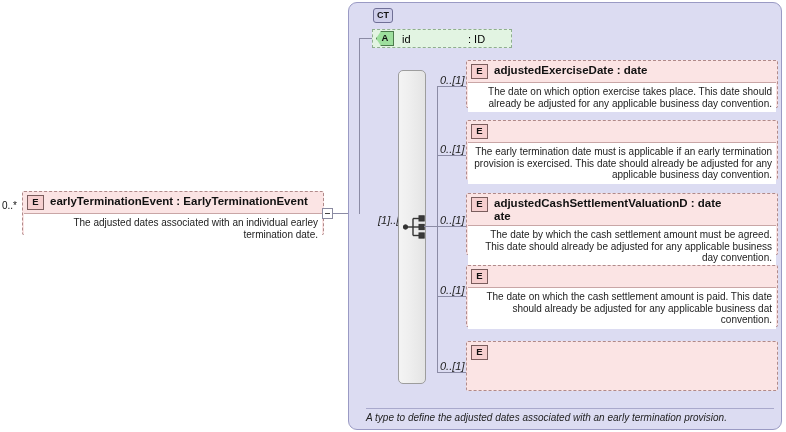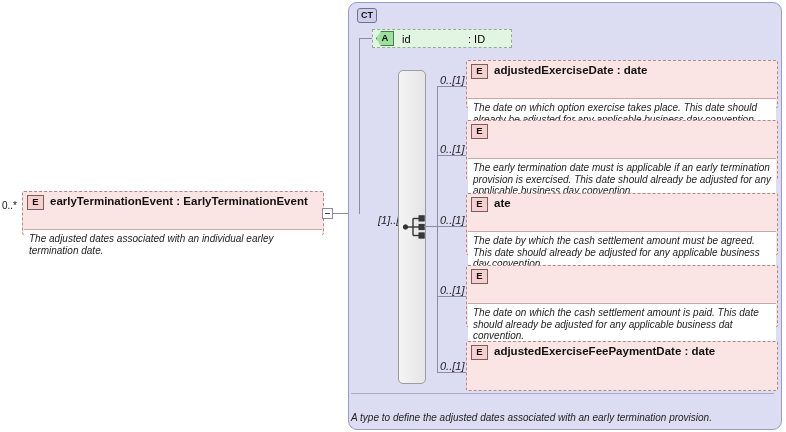--- a/index.html
+++ b/index.html
@@ -25,26 +25,26 @@
   .elem .hdr{
     display:flex;align-items:flex-start;
     padding:3px 5px 3px 4px;
     font-weight:bold;font-size:11.5px;
     line-height:12.5px;
     color:#111;
   }
   .elem .body{
     background:#fff;
     border-top:1px solid #c9a6a6;
-    margin:16px 1px 1px 1px;
+    margin:0 1px 1px 1px;
     padding:3px 4px 3px 5px;
-    font-style:italic;
     font-size:10px;
     line-height:11.5px;
     color:#222;
+    text-align:right;
   }
   .badge{
     display:inline-block;
     width:15px;height:13px;
     line-height:12px;
     text-align:center;
     font-size:9.5px;font-weight:bold;
     font-family:"Liberation Sans", sans-serif;
     border:1px solid #7a5d5d;
     background:#f6cfcf;
@@ -56,38 +56,38 @@
   .nm{display:block;}
   .nm .ln2{display:block;}
 
   
   .ct{
     background:#dcdcf2;
     border:1px solid #9a9ac4;
     border-radius:9px;
   }
   .ct-title{
-    position:absolute;left:8px;top:5px;
+    position:absolute;left:24px;top:5px;
     display:flex;align-items:flex-start;
     font-size:11.5px;color:#111;
   }
   .ct-badge{
     display:inline-block;
     padding:0 3px;
     height:13px;line-height:12px;
     border:1px solid #6f6f96;
     border-radius:3px;
     background:#cfcfeb;
     font-size:9px;font-weight:bold;
     margin-right:7px;
   }
   .ct-foot{
-    position:absolute;left:2px;right:7px;bottom:6px;
+    position:absolute;left:17px;right:7px;bottom:6px;
     border-top:1px solid #a9a9cc;
-    padding-top:18px;
+    padding-top:3px;
     font-style:italic;font-size:10px;color:#222;
   }
 
   
   .attr{
     background:#e2f4e2;
     border:1px dashed #8fae8f;
     height:19px;
     display:flex;align-items:center;
     padding-left:3px;
@@ -220,20 +220,21 @@
     </div>
     <div class="body">The early termination date must is applicable if an early termination provision is exercised. This date should already be adjusted for any applicable business day convention.</div>
   </div>
 
   <div class="line hline" style="left:437px;top:226px;width:29px;"></div>
   <div class="card" style="left:440px;top:214px;">0..[1]</div>
   <div class="node elem" style="left:466px;top:193px;width:312px;height:62px;">
     <div class="hdr">
       <span class="badge">E</span>
       <span class="nm">
+        <span>adjustedCashSettlementValuationD : date</span>
         <span class="ln2">ate</span>
       </span>
     </div>
     <div class="body">The date by which the cash settlement amount must be agreed. This date should already be adjusted for any applicable business day convention.</div>
   </div>
 
   <div class="line hline" style="left:437px;top:296px;width:29px;"></div>
   <div class="card" style="left:440px;top:284px;">0..[1]</div>
   <div class="node elem" style="left:466px;top:265px;width:312px;height:62px;">
     <div class="hdr">
@@ -242,17 +243,16 @@
       </span>
     </div>
     <div class="body">The date on which the cash settlement amount is paid. This date should already be adjusted for any applicable business dat convention.</div>
   </div>
 
   <div class="line hline" style="left:437px;top:372px;width:29px;"></div>
   <div class="card" style="left:440px;top:360px;">0..[1]</div>
   <div class="node elem" style="left:466px;top:341px;width:312px;height:50px;">
     <div class="hdr">
       <span class="badge">E</span>
-      <span class="nm">adjustedExerciseFeePaymentDate : date</span>
     </div>
   </div>
 
 </div>
 
 </body></html>

